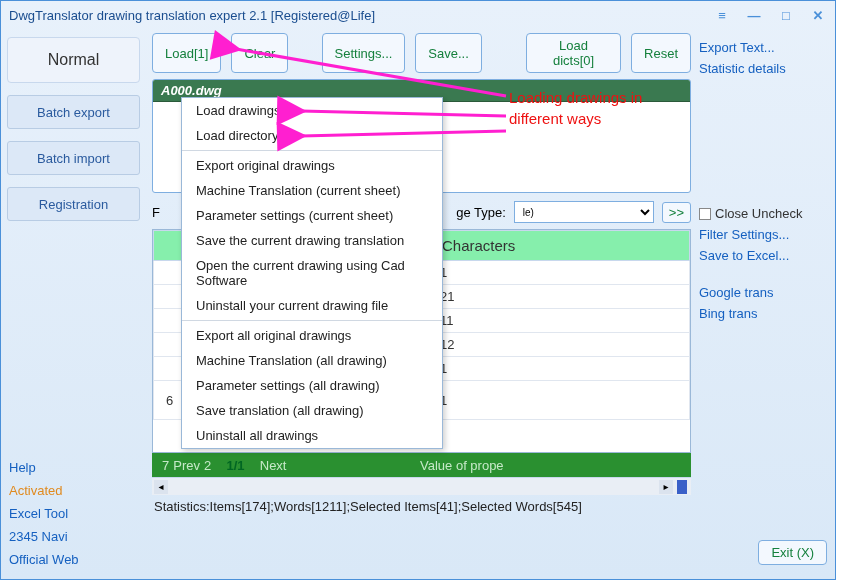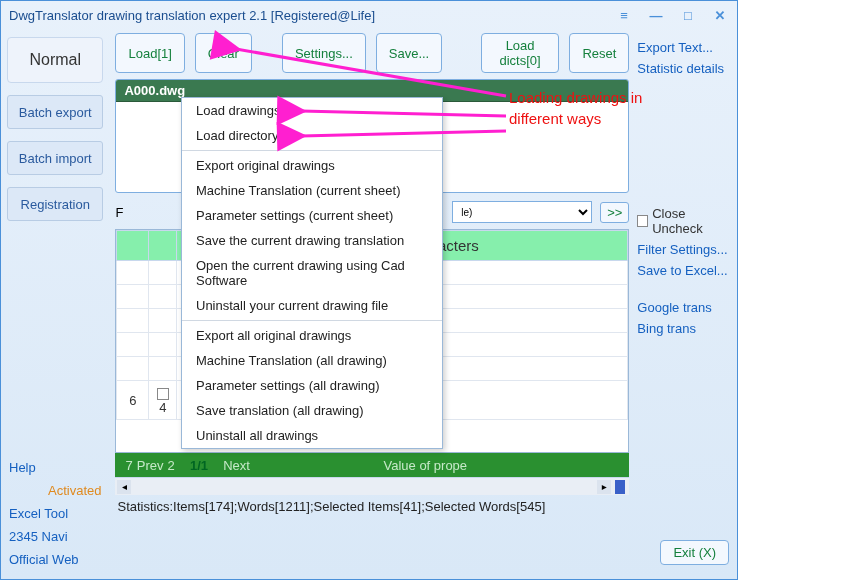--- a/index.html
+++ b/index.html
@@ -1,33 +1,33 @@
 <!DOCTYPE html>
 <html><head>
 <meta charset="utf-8">
 <style>
 * { box-sizing: border-box; margin: 0; padding: 0; font-family: "Segoe UI", Tahoma, sans-serif; }
 body { background: #fff; width: 850px; height: 580px; overflow: hidden; }
-.window { width: 738px; height: 580px; border: 1px solid #4a90d9; background: linear-gradient(to bottom, #e8f1fb 0%, #d9e8f7 100%); position: relative; }
+.window { width: 836px; height: 580px; border: 1px solid #4a90d9; background: linear-gradient(to bottom, #e8f1fb 0%, #d9e8f7 100%); position: relative; }
 .titlebar { height: 28px; display: flex; align-items: center; padding: 0 8px; color: #1a4d8f; font-size: 13px; }
 .titlebar .t-controls { margin-left: auto; display: flex; gap: 14px; }
 .titlebar .t-controls span { width: 18px; text-align: center; cursor: pointer; color: #4a90d9; font-weight: bold; }
 .main { position: absolute; top: 28px; left: 0; right: 0; bottom: 0; display: flex; }
 .sidebar { width: 145px; padding: 8px 6px; display: flex; flex-direction: column; }
 .profile { background: #eef3fb; border: 1px solid #c8d8ed; border-radius: 4px; height: 46px; display: flex; align-items: center; justify-content: center; font-size: 16px; color: #333; margin-bottom: 12px; }
 .side-btn { background: #dce8f7; border: 1px solid #b8cce4; border-radius: 3px; height: 34px; display: flex; align-items: center; justify-content: center; font-size: 13px; color: #2a5a9e; margin-bottom: 12px; cursor: pointer; }
 .side-gap { flex: 1; }
 .side-link { color: #1560c0; font-size: 13px; padding: 4px 2px; cursor: pointer; }
-.side-link.act { color: #e08a1f; margin-left: 39px; }
+.side-link.act { color: #e08a1f; }
 .center { flex: 1; padding: 4px 6px 6px 6px; position: relative; }
 .toolbar { display: flex; gap: 10px; margin-bottom: 6px; }
 .btn { background: #f3f8fe; border: 1px solid #7eaee0; border-radius: 4px; padding: 4px 12px; font-size: 13px; color: #15803d; cursor: pointer; }
 .btn.small { padding: 2px 6px; border-radius: 3px; }
 .filebox { border: 1px solid #7eaee0; background: #fff; border-radius: 3px; height: 114px; overflow: hidden; position: relative; }
-.file-sel { background: #3a7950; color: #fff; padding: 3px 8px; font-size: 13px; font-weight: bold; border-bottom: 1px solid #2a5a3a; }
+.file-sel { background: #3a7950; color: #fff; padding: 3px 8px; font-size: 13px; font-weight: bold; border-bottom: 1px solid #2a5a3a; font-style: italic; }
 .filter-row { display: flex; gap: 8px; margin-top: 8px; font-size: 13px; align-items: center; }
 .filter-row select, .filter-row .sel { border: 1px solid #7eaee0; background: #fff; padding: 2px 4px; font-size: 10px; height: 22px; }
 .grid-wrap { border: 1px solid #9ab8d8; background: #fff; margin-top: 6px; height: 224px; overflow: hidden; position: relative; }
 .grid { width: 100%; border-collapse: collapse; font-size: 13px; }
 .grid th { background: #86efac; border: 1px solid #c8d8ed; padding: 6px 8px; text-align: left; font-weight: normal; color: #333; font-size: 15px; }
 .grid td { border: 1px solid #e0e6ef; padding: 4px 6px; color: #333; }
 .grid .numcol { width: 32px; text-align: center; }
 .grid .chk { width: 28px; text-align: center; }
 .green-strip { background: #2a9030; color: #c6e9c8; height: 24px; display: flex; align-items: center; padding: 0 10px; font-size: 13px; position: relative; gap: 4px; }
 .green-strip .cur { color: #062; font-weight: bold; }

